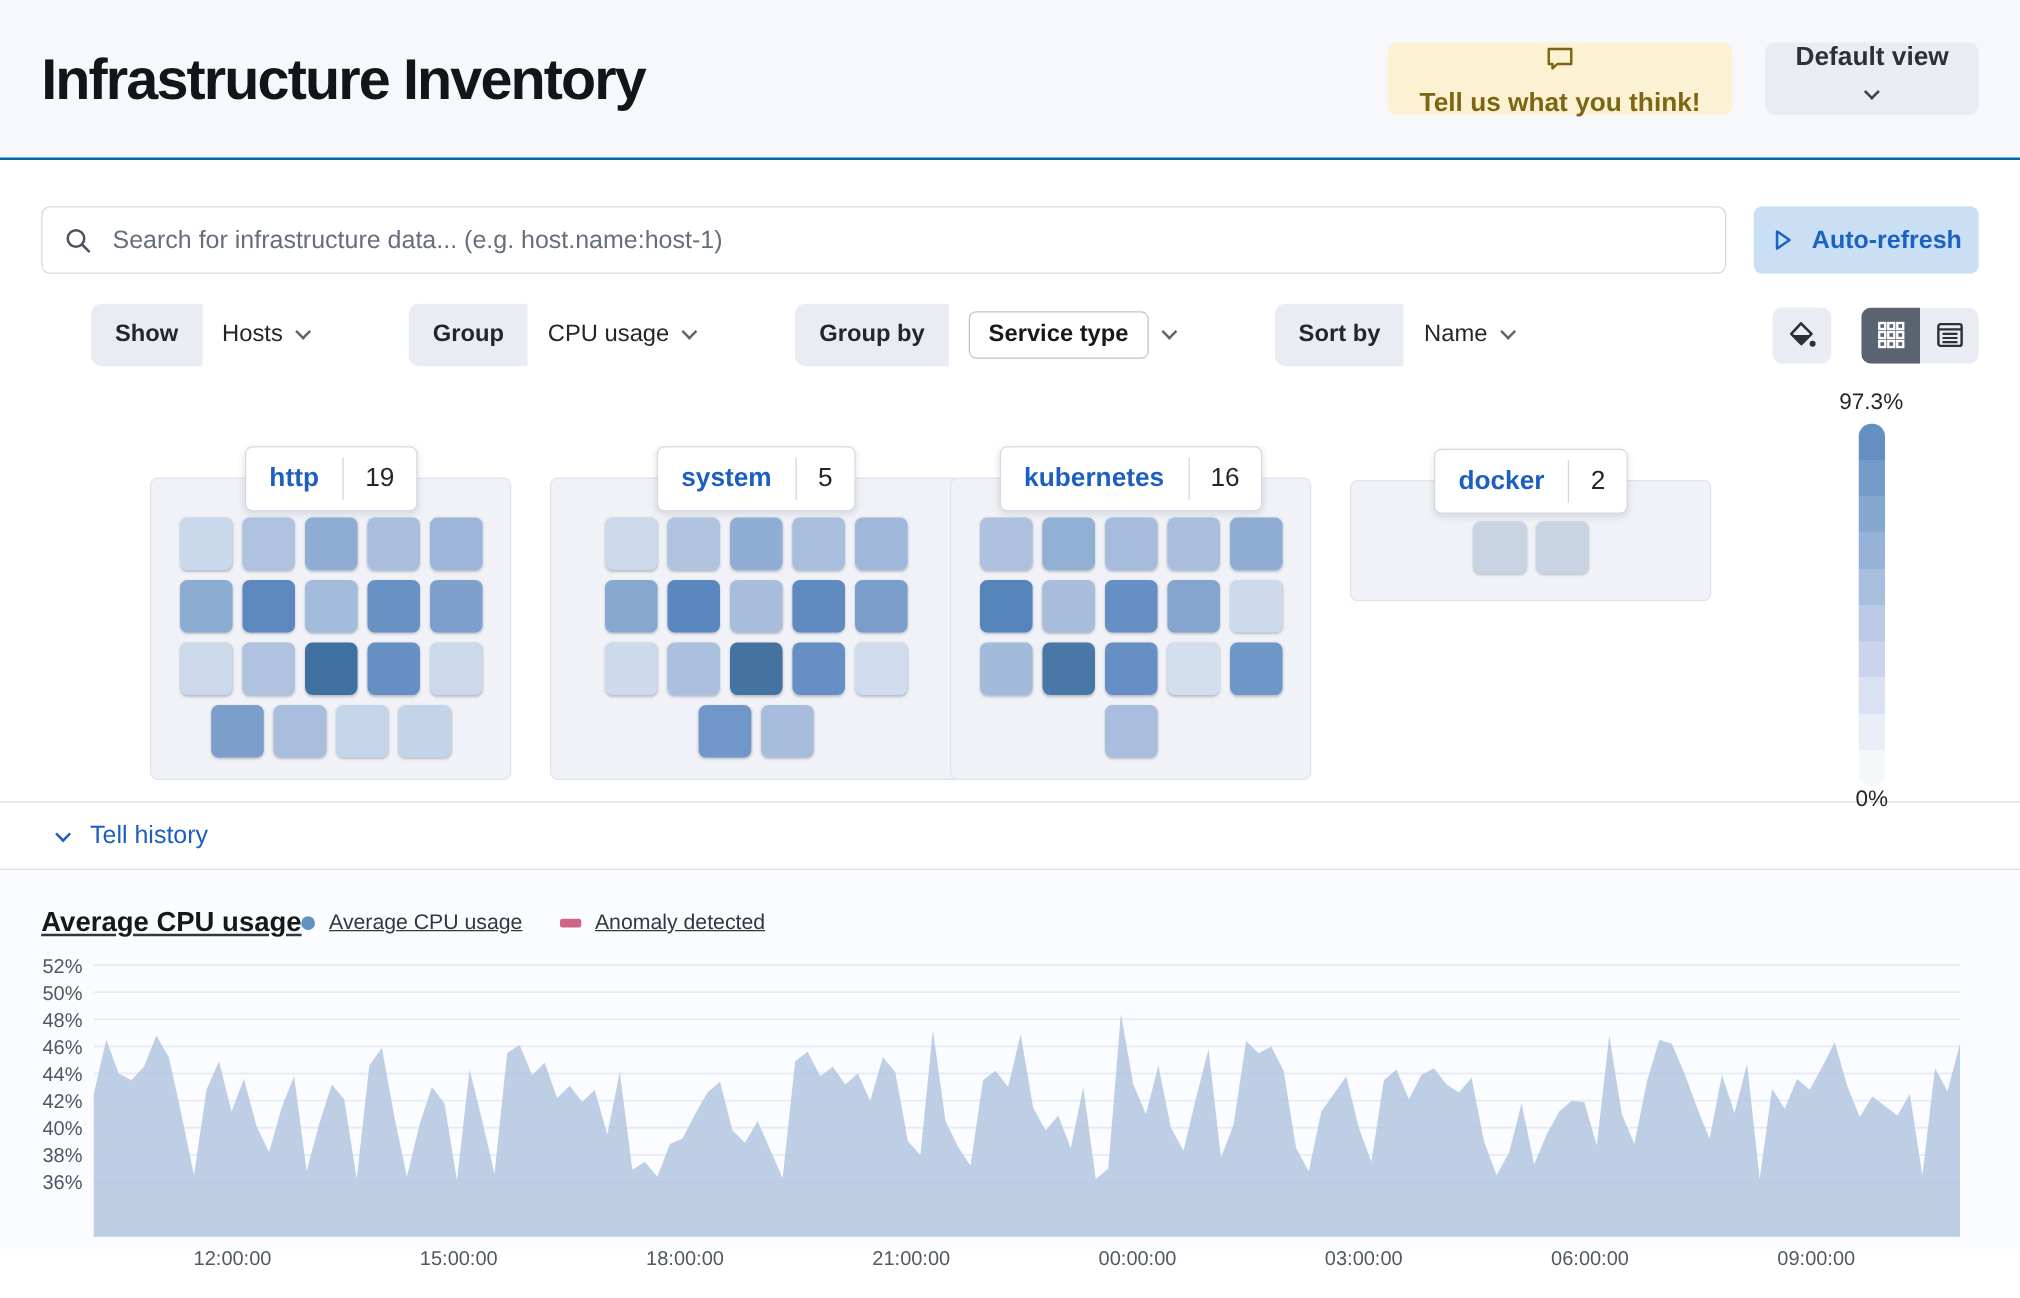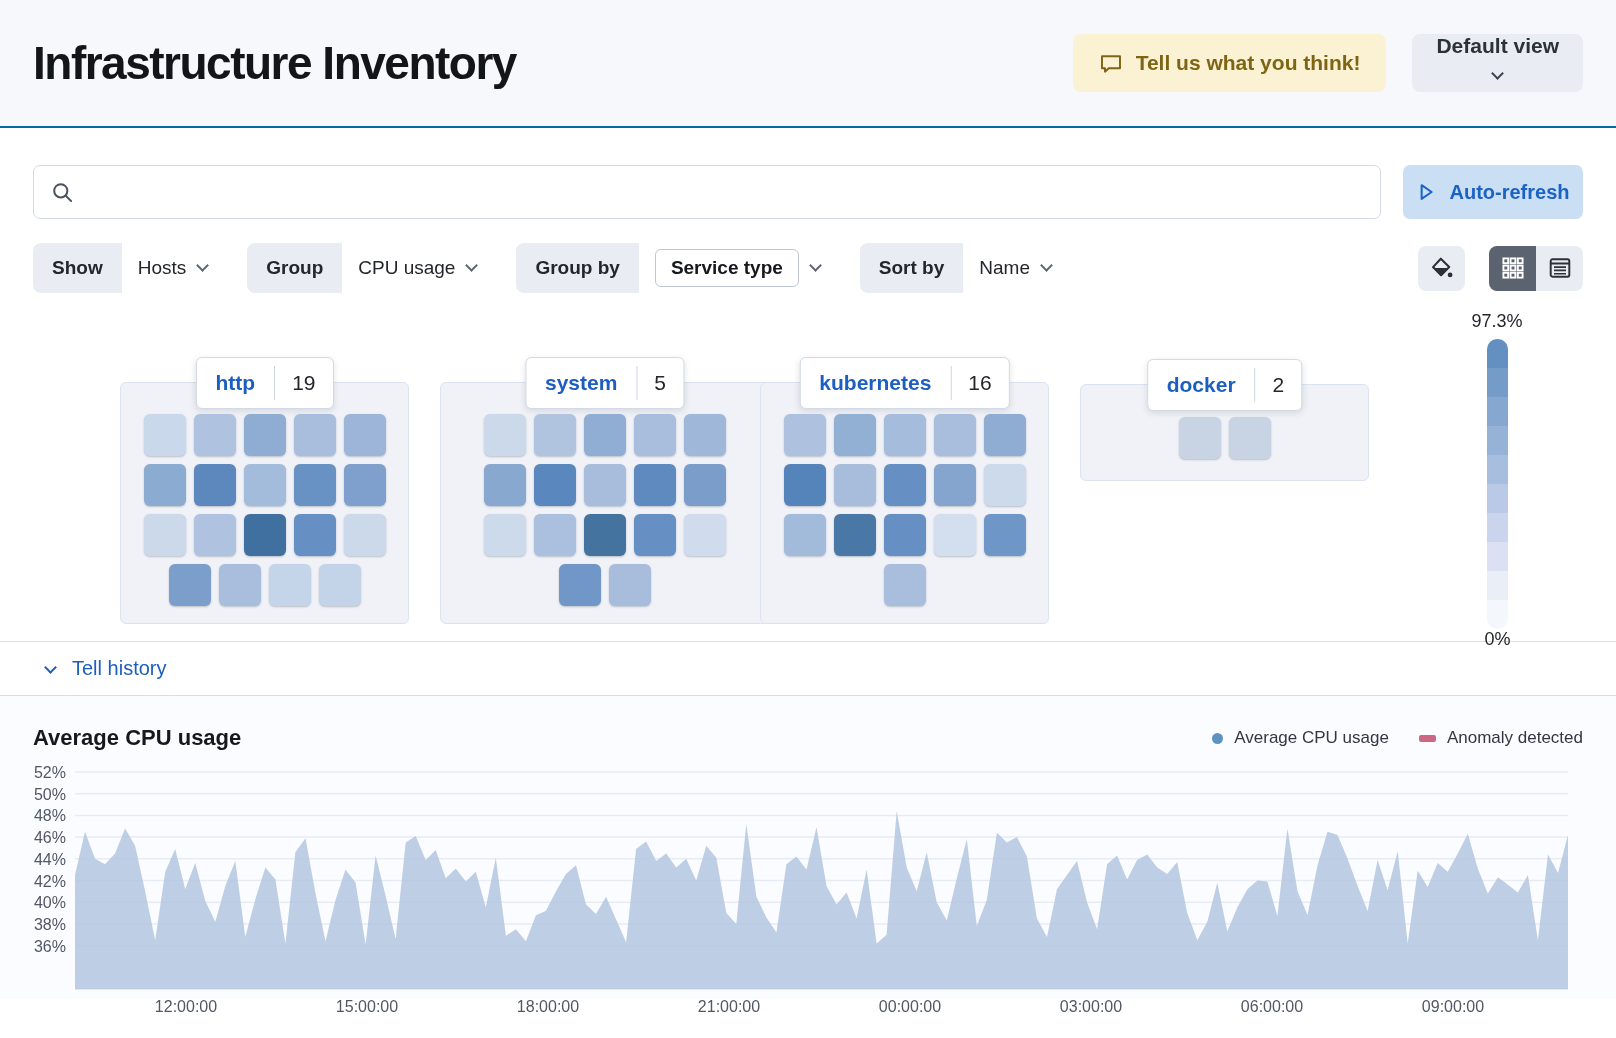--- a/index.html
+++ b/index.html
@@ -14,21 +14,21 @@
     height:128px; background:#f7f8fc; border-bottom:2px solid #0369a1;
     display:flex; align-items:center; justify-content:space-between;
     padding:0 33px;
   }
   .page-title { font-size:46px; font-weight:800; color:#131619; letter-spacing:-1.5px; }
   .header-actions { display:flex; gap:26px; align-items:center; }
   .btn { border:none; cursor:pointer; font-family:inherit; }
   .btn-feedback {
     background:#fbf1d3; color:#7e6514; height:58px; border-radius:8px;
     padding:0 26px; font-size:21px; font-weight:600;
-    display:flex; align-items:center; gap:13px;
+    display:flex; align-items:center; gap:13px;flex-direction:column;
   }
   .btn-view {
     background:#e9edf3; color:#2c3037; height:58px; border-radius:8px;
     padding:0 24px; font-size:21px; font-weight:600;
     display:flex; align-items:center; gap:16px;flex-direction:column;
   }
   .chev { width:9px; height:9px; border-right:2.5px solid #3d424b; border-bottom:2.5px solid #3d424b; transform:rotate(45deg); margin-top:-5px; }
   .chev.gray { border-color:#5f6570; }
   .chev.blue { border-color:#1d5fc0; }
 
@@ -51,21 +51,21 @@
     width:180px; height:54px; background:#cbdff4; color:#1b62c5; border-radius:7px;
     font-size:20px; font-weight:600; display:flex; align-items:center; justify-content:center; gap:13px;
   }
 
   
   .filter-row { display:flex; margin:24px 33px 0; height:50px; justify-content:space-between; align-items:center; }
   .filter-left { display:flex; gap:24px; }
   .fgroup { display:flex; align-items:stretch; height:50px; border-radius:8px; }
   .fg-label {
     background:#e9edf3; display:flex; align-items:center; padding:0 19px;
-    font-weight:700; font-size:19px; color:#23262b; border-radius:8px 0 0 8px;
+    font-weight:700; font-size:19px; color:#23262b; border-radius:8px 0 0 8px;margin-left:40px;
   }
   .fg-value {
     display:flex; align-items:center; gap:12px; padding:0 16px;
     font-size:19px; color:#23262b; font-weight:500; background:transparent;
   }
   .fg-pill {
     border:1px solid #bcc6d4; border-radius:6px; padding:7px 15px; font-weight:700;
     background:#fff; color:#16181c;
   }
   .filter-right { display:flex; gap:24px; align-items:center; }
@@ -94,21 +94,21 @@
 
   
   .history-row {
     margin-top:0; border-top:1px solid #d8dde7; border-bottom:1px solid #d8dde7;
     height:55px; display:flex; align-items:center; padding:0 46px; gap:17px;
     color:#1d5fc0; font-size:20px; font-weight:500;
   }
 
   
   .chart-section { background:#fbfcff; height:303px; padding:24px 33px 0; }
-  .chart-header { display:flex; justify-content:space-between; align-items:center; height:36px; }
+  .chart-header { display:flex; align-items:center; height:36px;text-decoration:underline; }
   .chart-title { font-size:22px; font-weight:700; color:#16181d; }
   .chart-legend { display:flex; gap:30px; align-items:center; font-size:17px; color:#343741; }
   .legend-item { display:flex; align-items:center; gap:11px; }
   .lg-dot { width:11px; height:11px; border-radius:50%; }
   .lg-bar { width:17px; height:7px; border-radius:2px; }
   #cpu-chart { display:block; margin:0 -33px; }
 </style>
 </head>
 <body>
 
@@ -131,20 +131,21 @@
 </div>
 
 <div class="search-row">
   <div class="search-box">
     <span style="display:flex">
       <svg width="23" height="23" viewBox="0 0 16 16" fill="none" stroke="#4c525d" stroke-width="1.4">
         <circle cx="6.8" cy="6.8" r="4.6"></circle>
           <path d="M10.3 10.3 L14 14" stroke-linecap="round"></path>
       </svg>
     </span>
+    <input type="text" placeholder="Search for infrastructure data... (e.g. host.name:host-1)" style="">
   </div>
   <button class="btn btn-autorefresh">
     <span style="display:flex">
       <svg width="20" height="20" viewBox="0 0 16 16" fill="none" stroke="#1b62c5" stroke-width="1.6">
         <path d="M4.5 2.5 L12.5 8 L4.5 13.5 Z" stroke-linejoin="round"></path>
       </svg>
     </span>
     <span>Auto-refresh</span>
   </button>
 </div>

